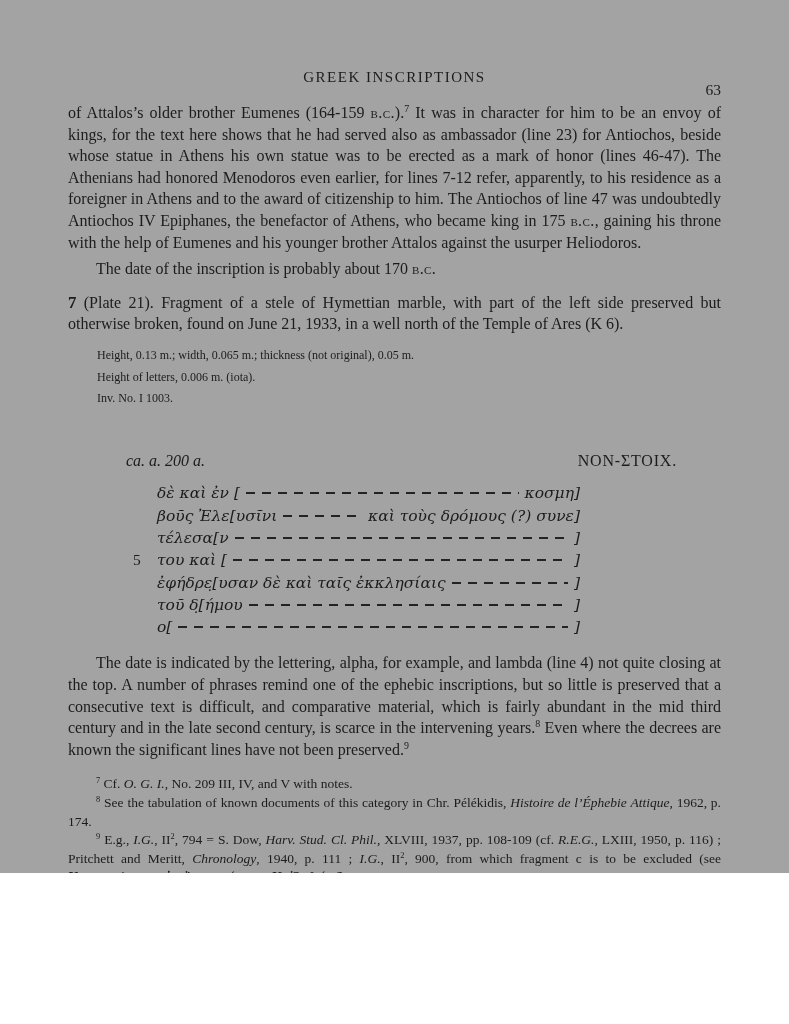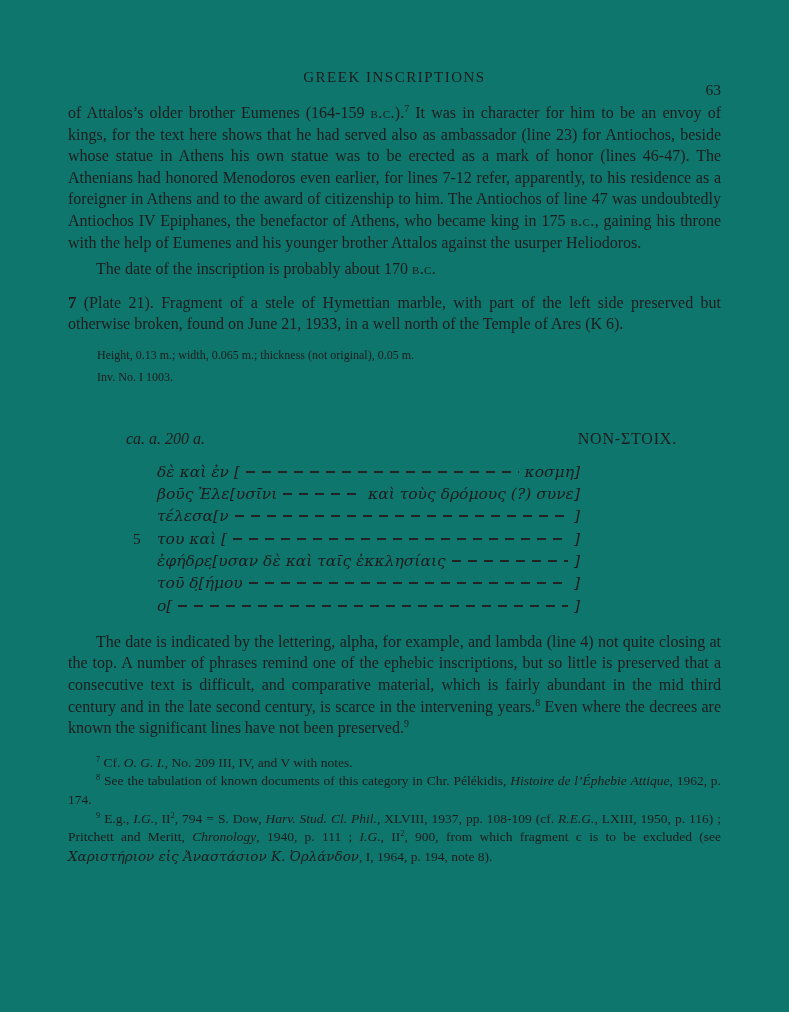--- a/index.html
+++ b/index.html
@@ -1,21 +1,21 @@
 <!DOCTYPE html>
 <html lang="en"><head>
 <meta charset="utf-8">
 <title>Greek Inscriptions — p. 63</title>
 <style>
   html,body{margin:0;padding:0;background:#ffffff;}
   .page{
     position:relative;
-    width:789px;height:1012px;
+    width:789px;height:873px;
     margin:0 auto;
-    background:#0f766e;
+    background:#a3a3a3;
     color:#1c1c1c;
     font-family:"Liberation Serif",serif;
     box-sizing:border-box;
     padding:69px 68px 0 68px;
     overflow:hidden;
   }
   
   .running-head{position:relative;text-align:center;font-size:15px;letter-spacing:1.5px;line-height:17px;}
   .page-num{position:absolute;right:0;top:12px;letter-spacing:0;font-size:15.5px;}
   
@@ -58,20 +58,21 @@
   </div>
 
   <p class="para p1" style="margin-bottom: 0px;"><span>of Attalos’s older brother Eumenes (164-159 </span><span class="seg-smallcaps">b.c.</span><span>).</span><span class="seg-sup">7</span><span> It was in character for him to be an envoy of kings, for the text here shows that he had served also as ambassador (line 23) for Antiochos, beside whose statue in Athens his own statue was to be erected as a mark of honor (lines 46-47). The Athenians had honored Menodoros even earlier, for lines 7-12 refer, apparently, to his residence as a foreigner in Athens and to the award of citizenship to him. The Antiochos of line 47 was undoubtedly Antiochos IV Epiphanes, the benefactor of Athens, who became king in 175 </span><span class="seg-smallcaps">b.c.</span><span>, gaining his throne with the help of Eumenes and his younger brother Attalos against the usurper Heliodoros.</span></p>
 
   <p class="para p2" style="margin-bottom: 0px;"><span>The date of the inscription is probably about 170 </span><span class="seg-smallcaps">b.c.</span></p>
 
   <p class="para entry" style="margin-bottom: 0px;"><span class="seg-bold">7</span><span> (Plate 21). Fragment of a stele of Hymettian marble, with part of the left side preserved but otherwise broken, found on June 21, 1933, in a well north of the Temple of Ares (K 6).</span></p>
 
   <div class="meas">
     <div>Height, 0.13 m.; width, 0.065 m.; thickness (not original), 0.05 m.</div>
+    <div>Height of letters, 0.006 m. (iota).</div>
     <div>Inv. No. I 1003.</div>
   </div>
 
   <div class="dateline">
     <span class="date-left">ca. a. 200 a.</span>
     <span class="non-stoich">NON-ΣΤΟΙΧ.</span>
   </div>
 
   <div class="greek-block">
     <div class="gk-line">

